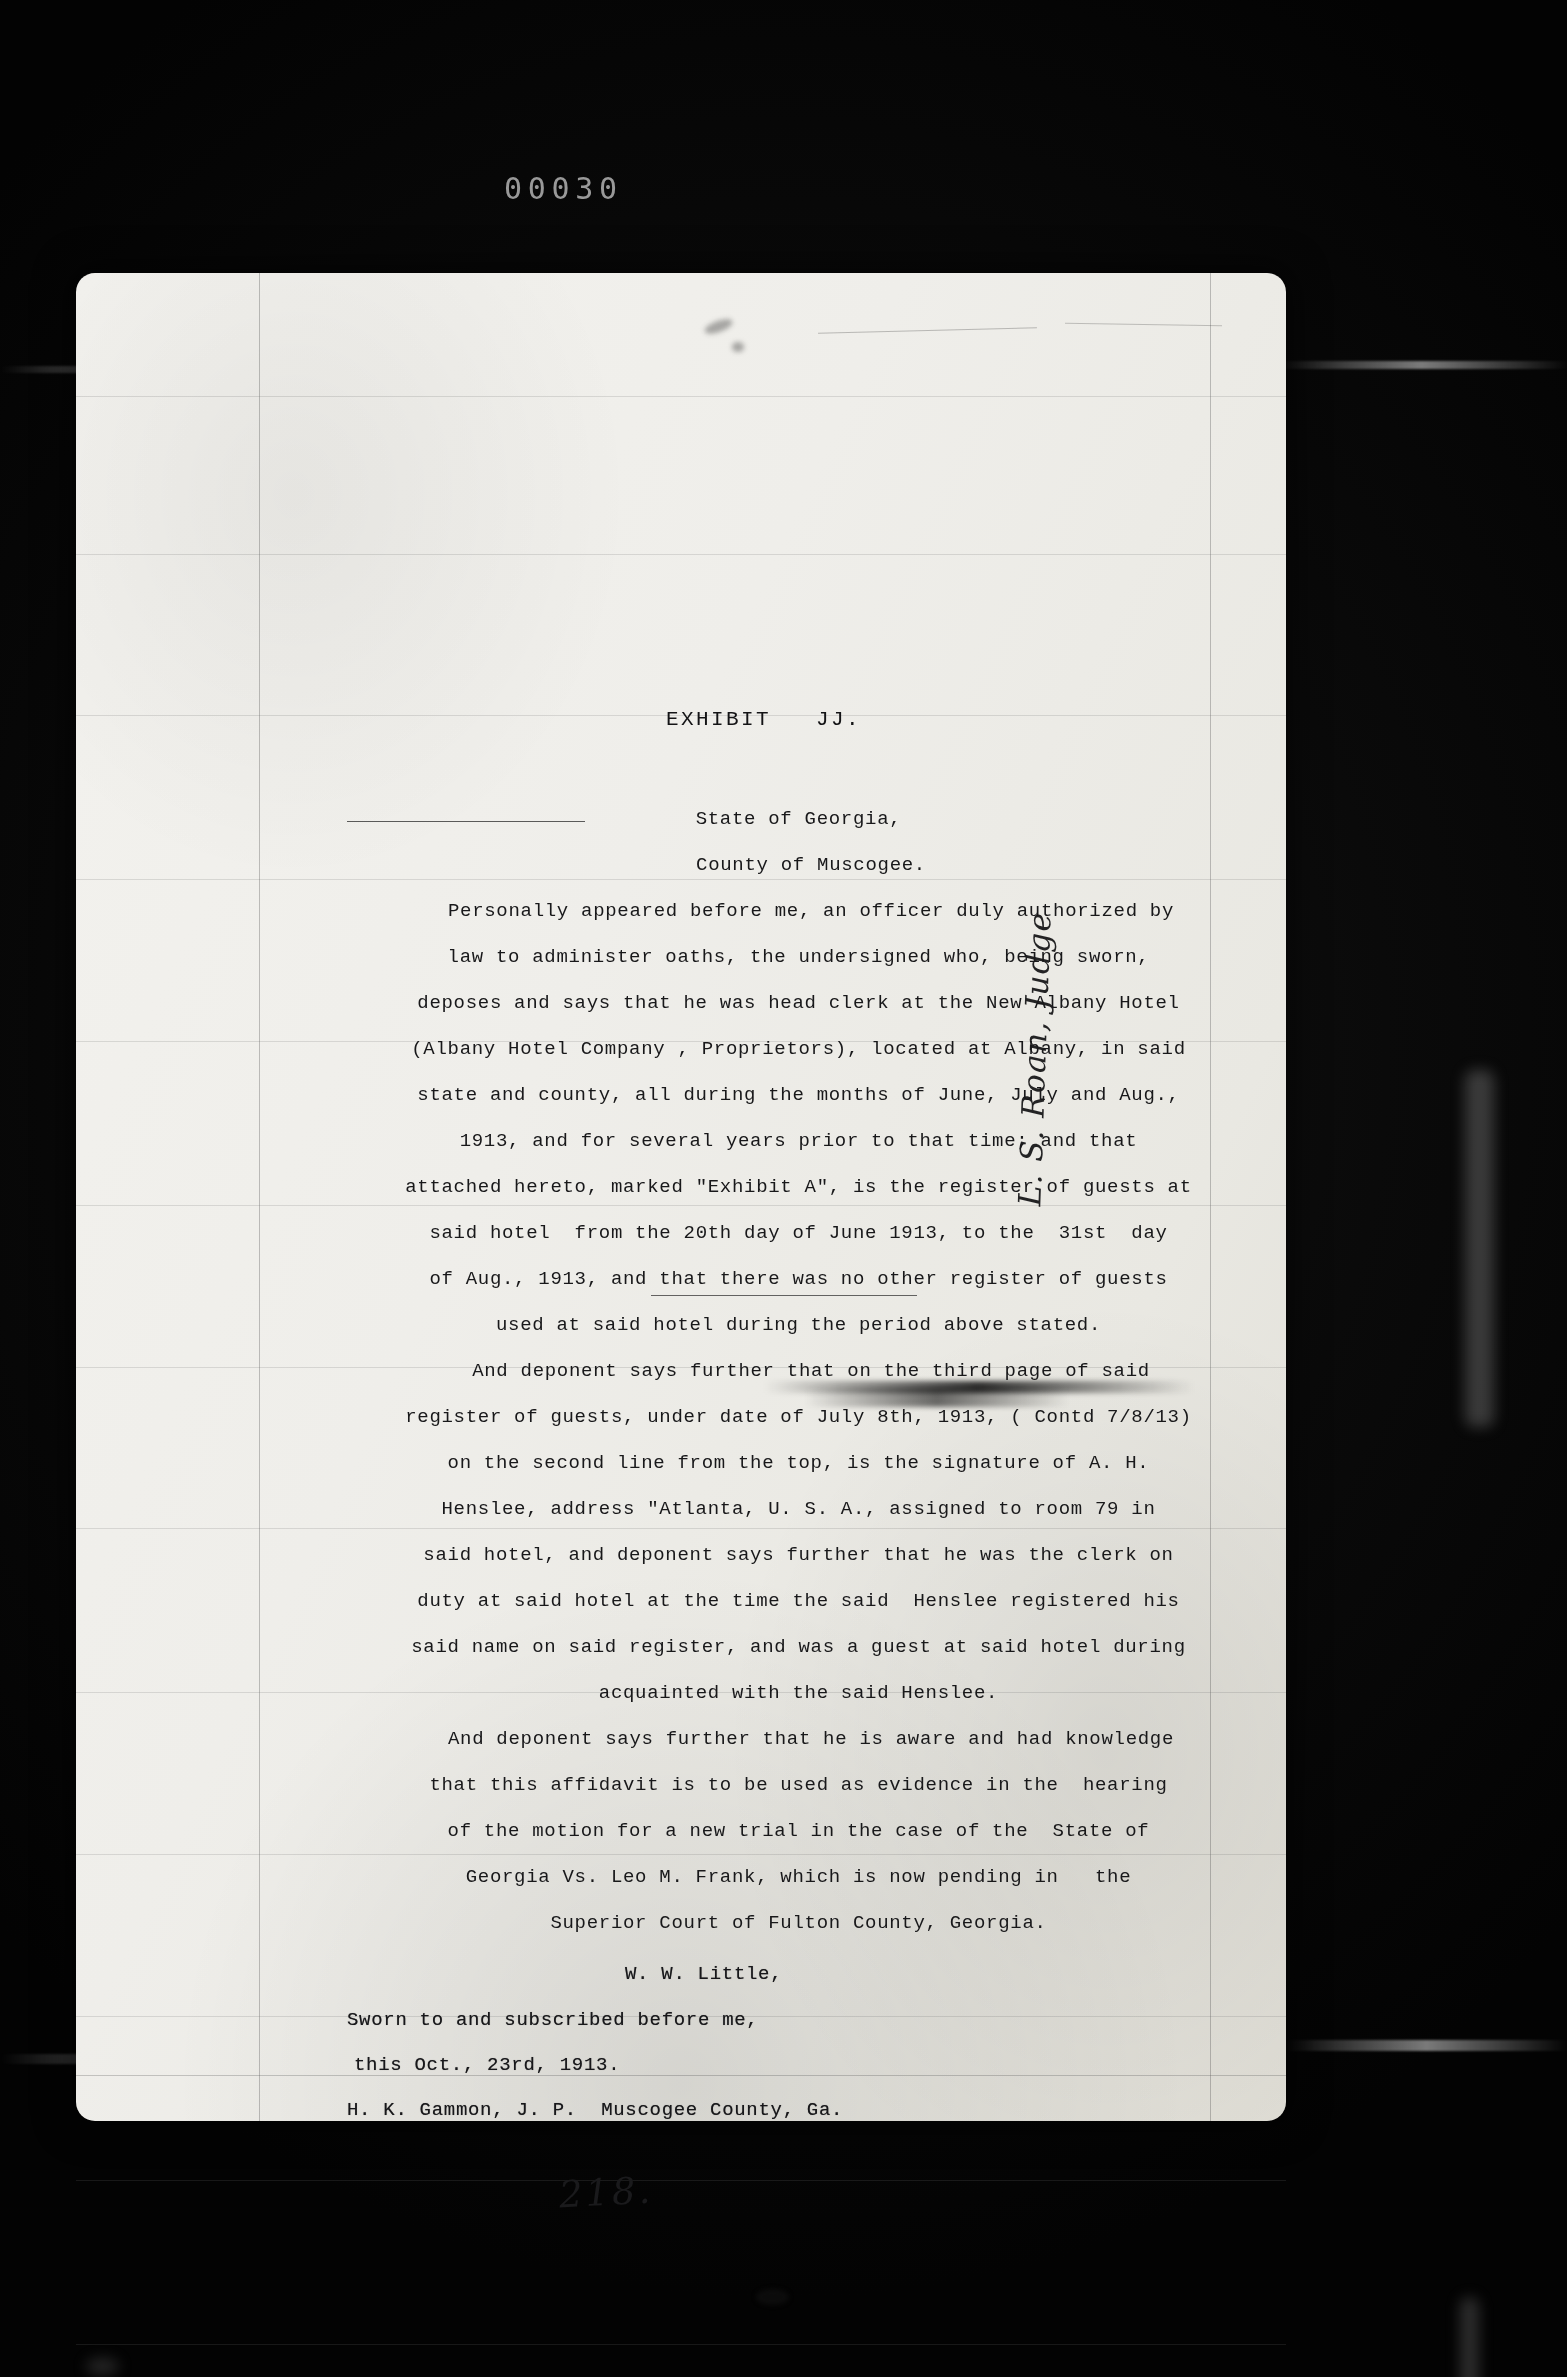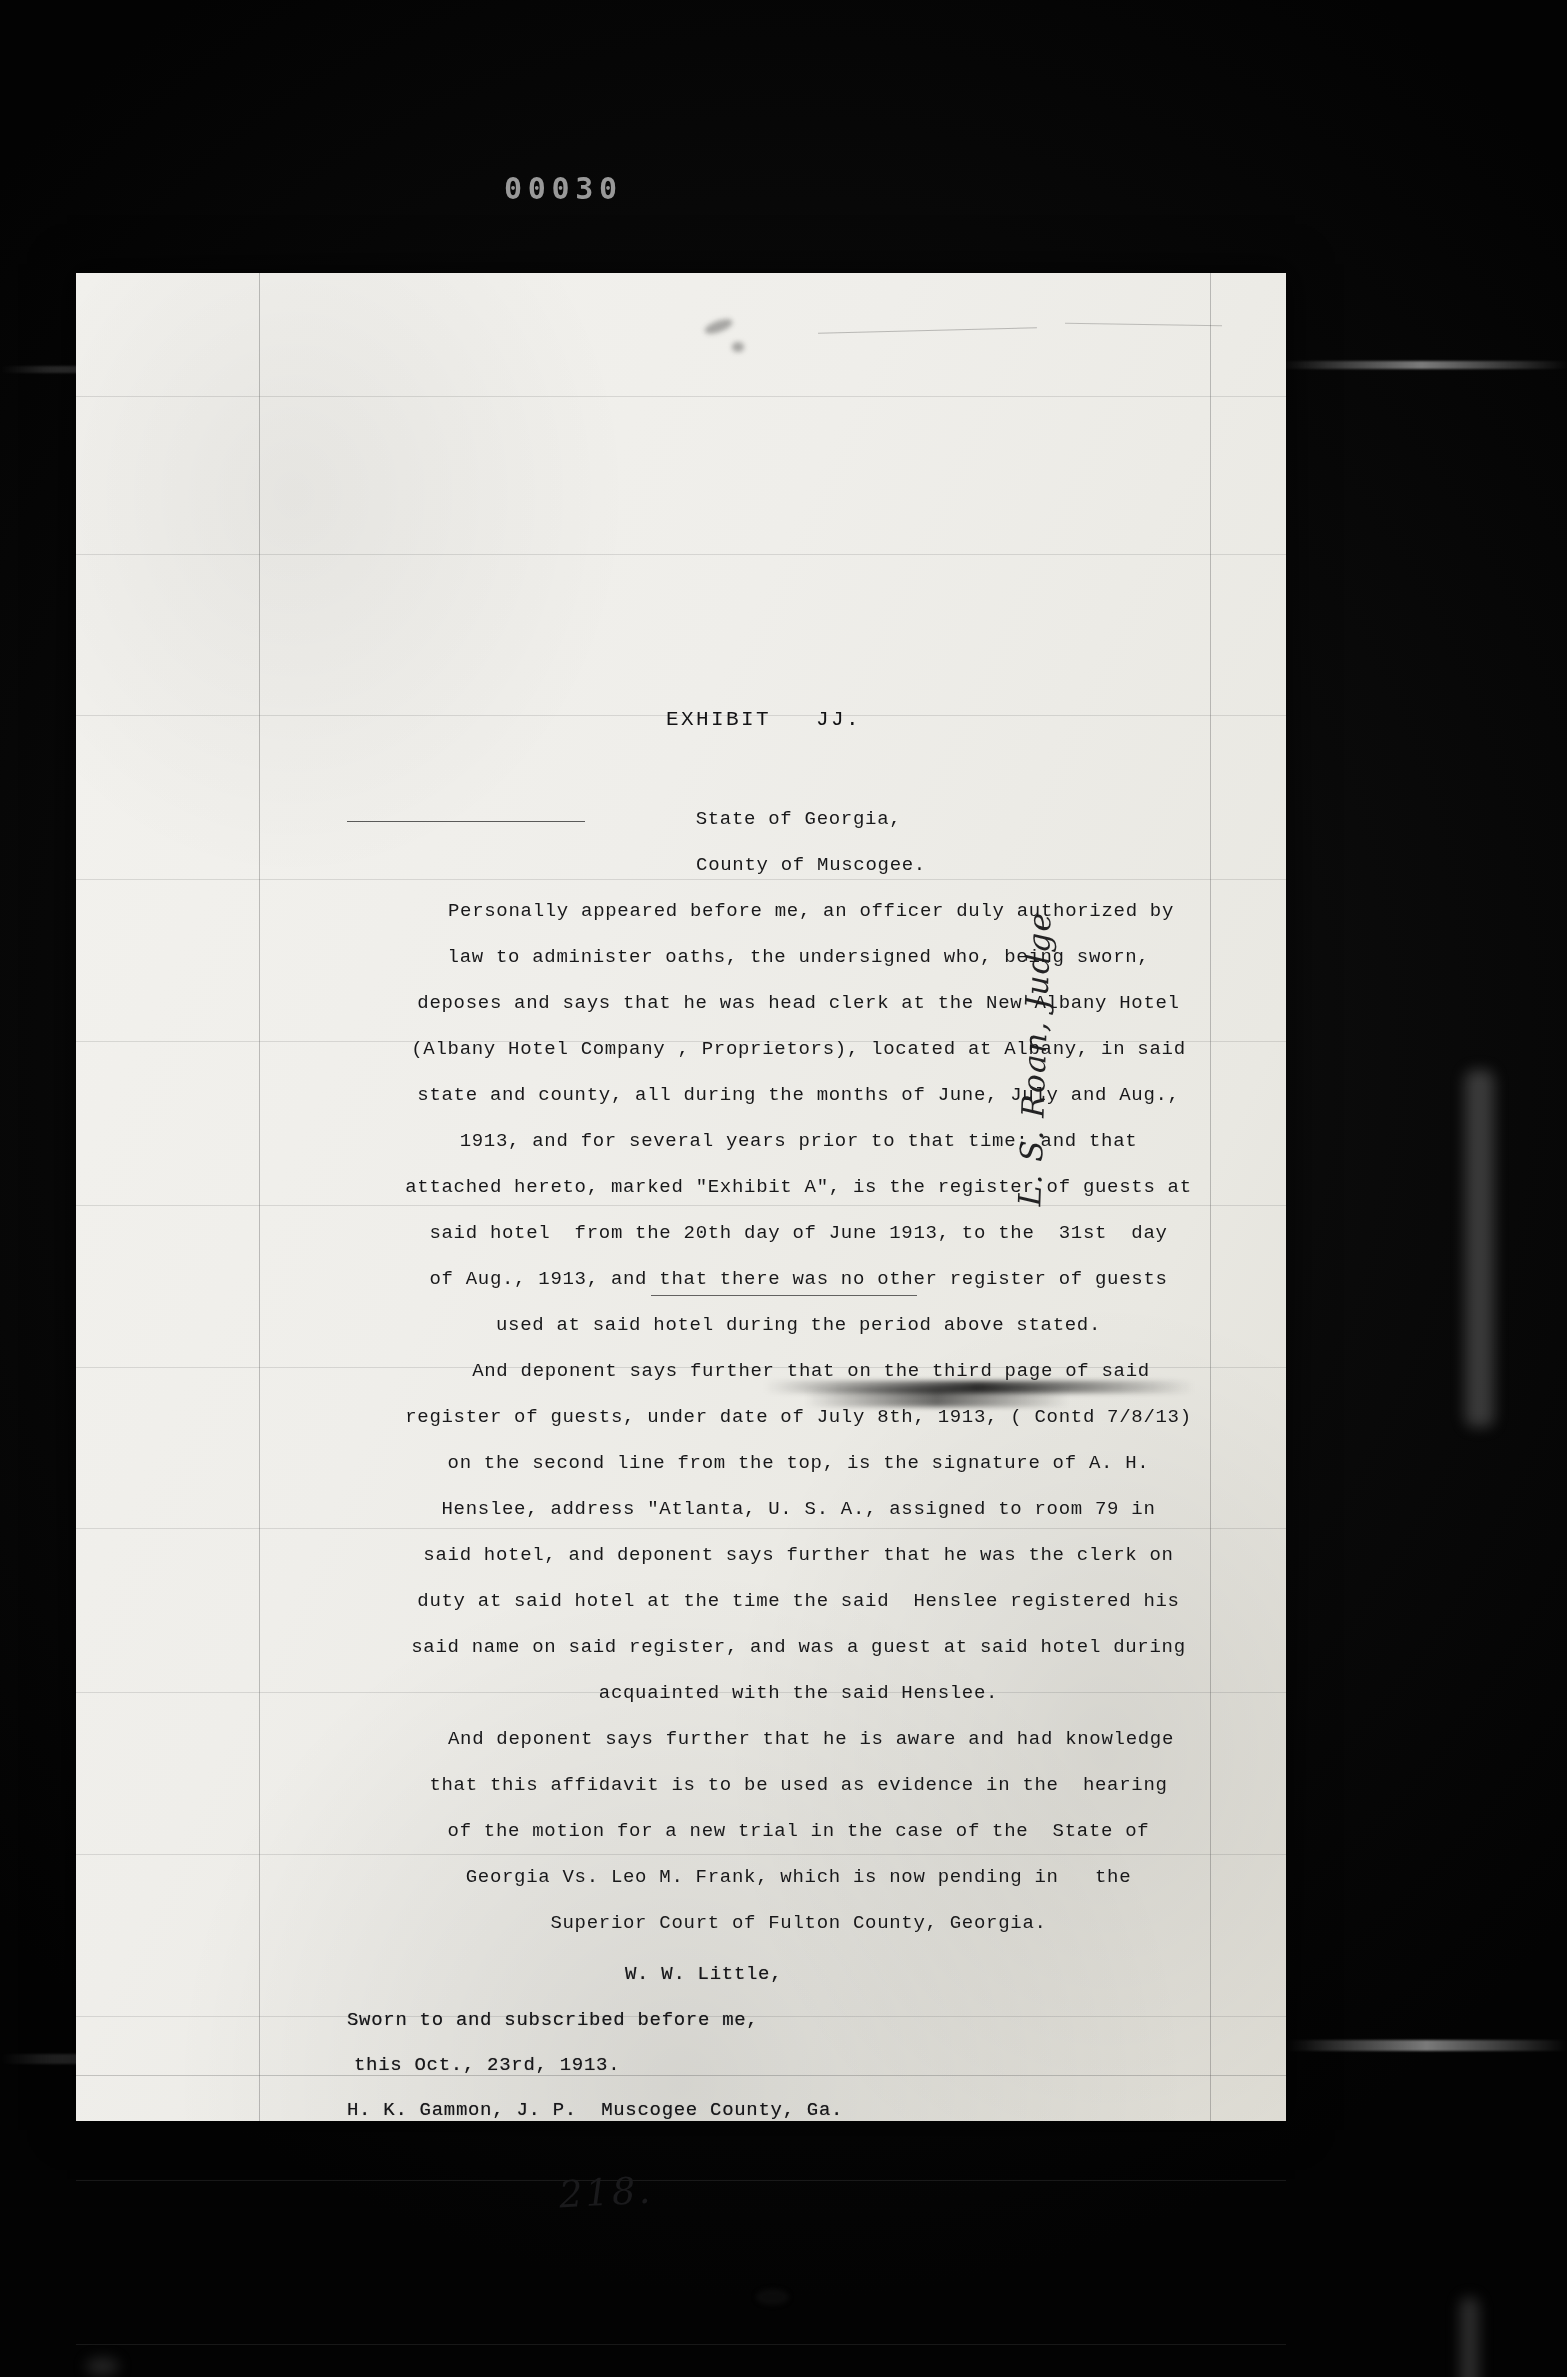--- a/index.html
+++ b/index.html
@@ -43,33 +43,33 @@
     height: 43px;
     display: flex;
     gap: 8.6px;
     align-items: center;
     color: #b9b9b9;
     font-size: 30px;
     letter-spacing: 5.7px;
     font-family: "DejaVu Sans Mono", monospace;
     opacity: 0.82;
     filter: blur(0.6px);
-    font-weight: bold;
   }
 
   
   .page {
     position: absolute;
     left: 76px;
     top: 273px;
     width: 1210px;
     height: 1848px;
     background:
       linear-gradient(115deg, #f3f2ee 0%, #efeeea 40%, #e9e8e2 75%, #dedcd4 100%);
     box-shadow: 0 0 33px 8.6px rgba(0,0,0,0.55);
+    border-radius: 19px;
   }
   .page::after {
     
     content: "";
     position: absolute;
     inset: 0;
     background:
       radial-gradient(ellipse 40% 30% at 18% 12%, rgba(0,0,0,0.05), transparent 70%),
       radial-gradient(ellipse 45% 35% at 85% 80%, rgba(0,0,0,0.07), transparent 70%),
       radial-gradient(ellipse 60% 40% at 50% 98%, rgba(0,0,0,0.09), transparent 70%);

